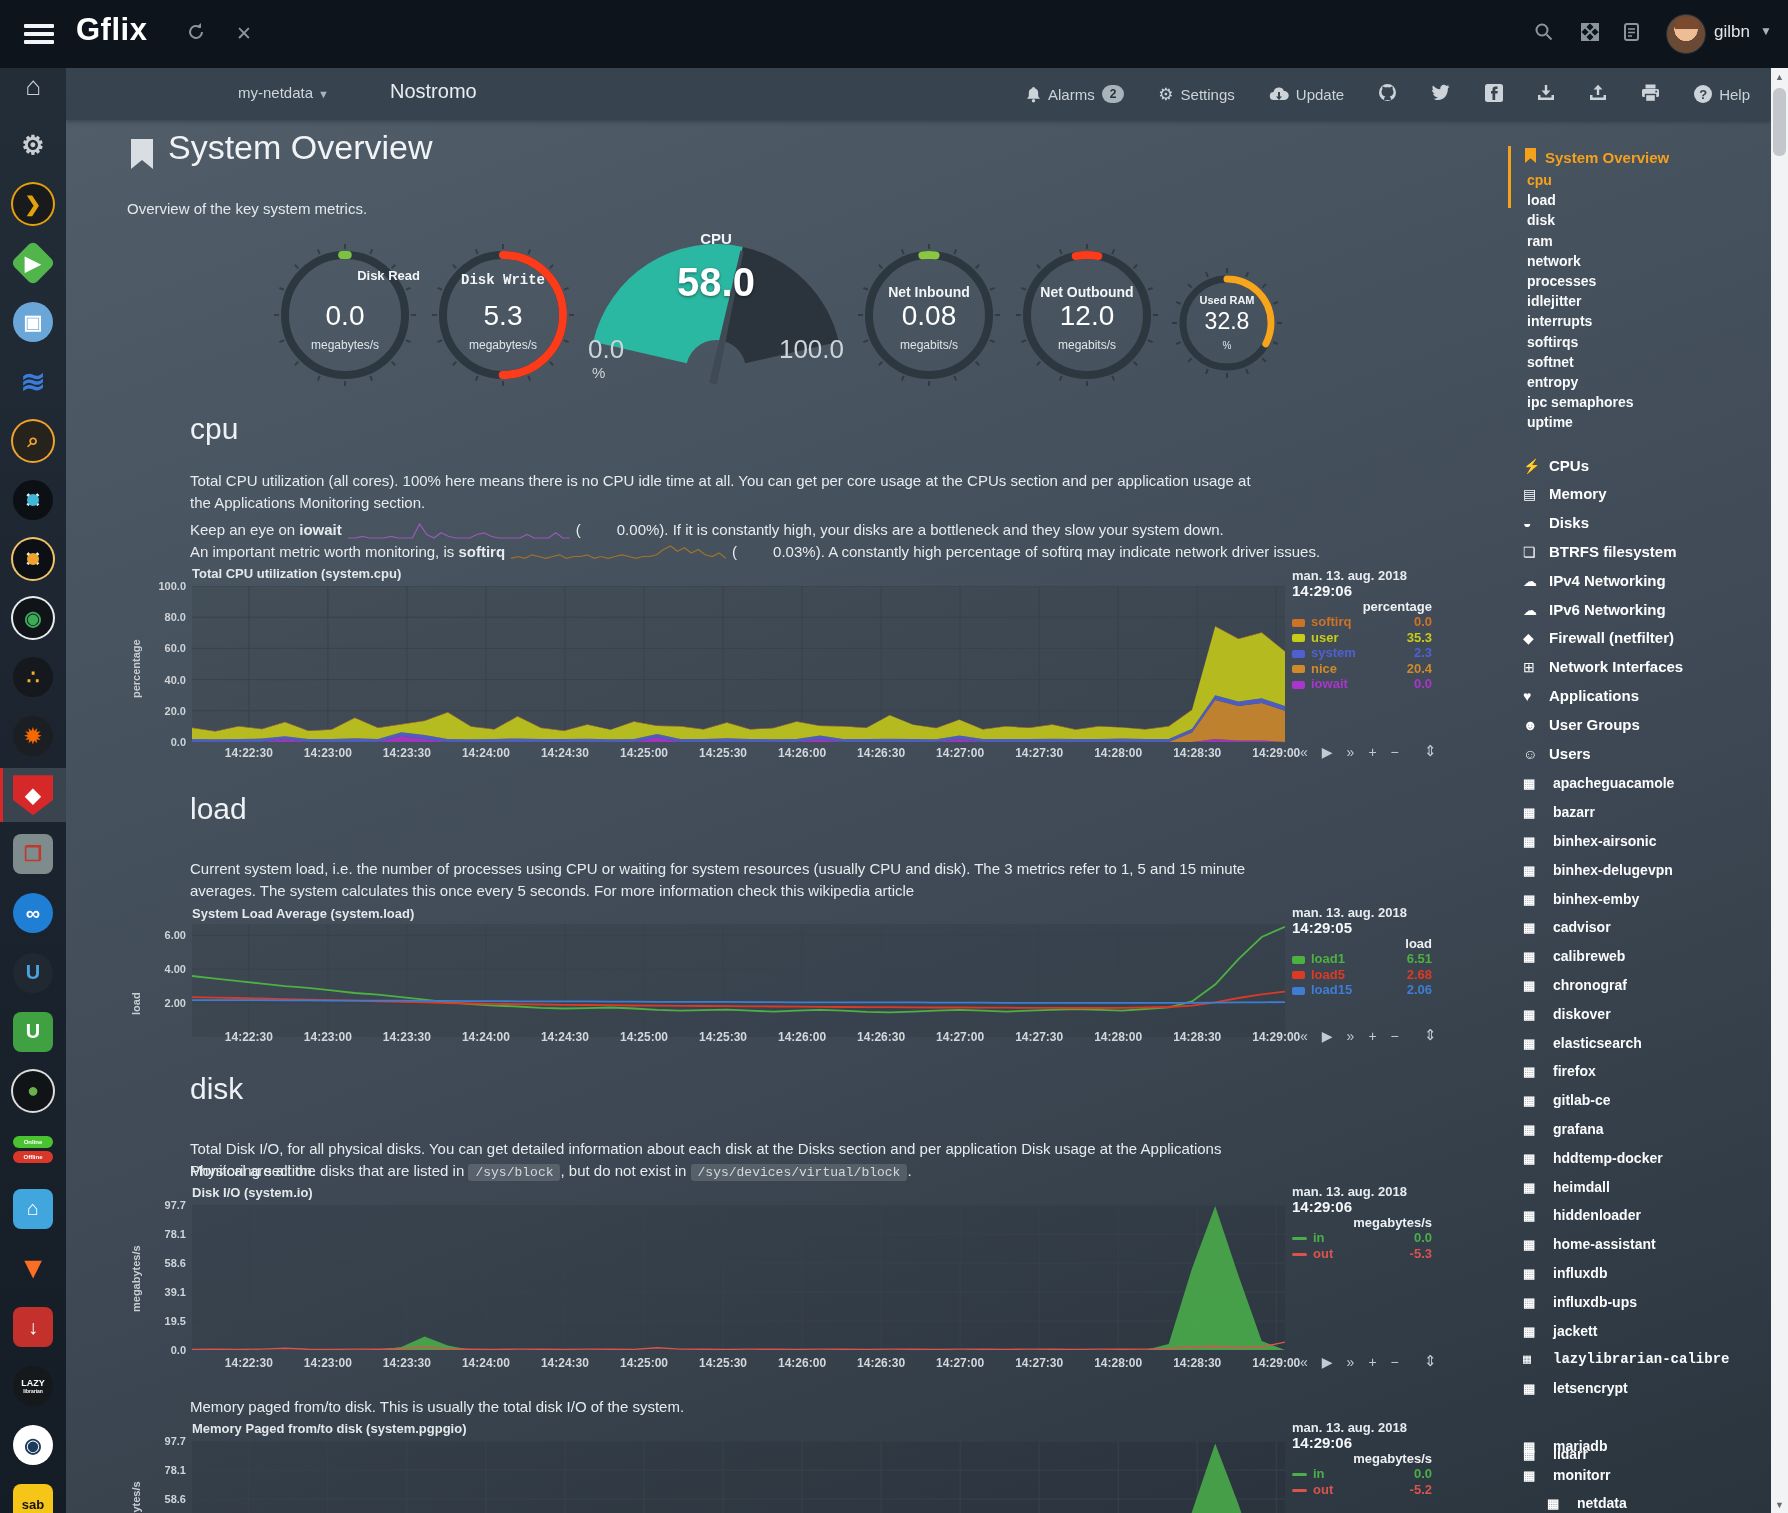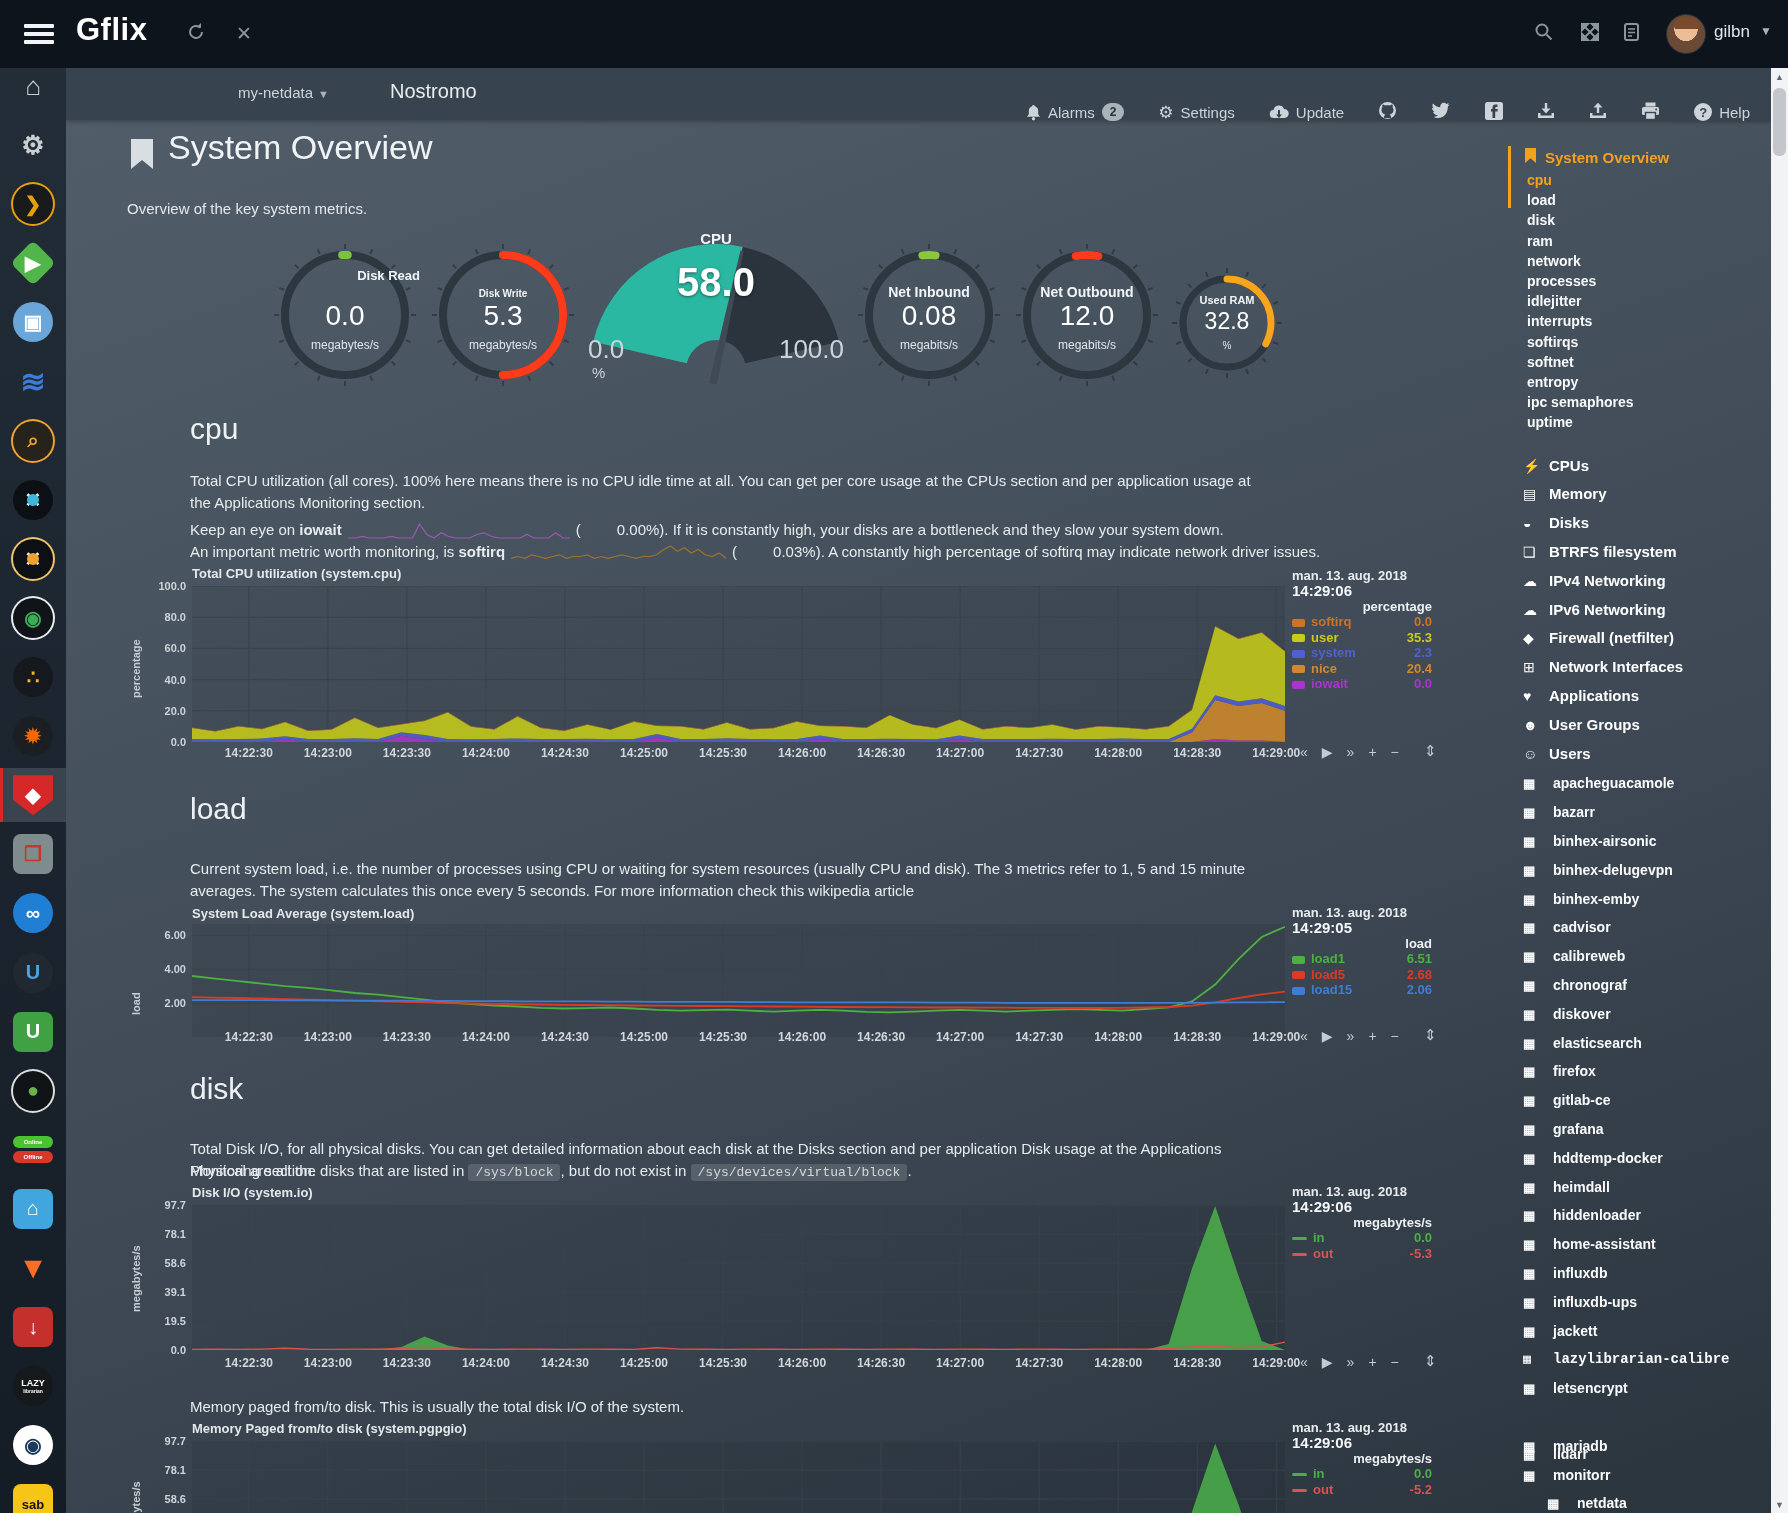--- a/index.html
+++ b/index.html
@@ -148,21 +148,21 @@
         </svg>
     </div>
     <div id="avatar"></div>
     <div id="username">gilbn</div>
     <div id="user-caret">▼</div>
   </header>
 
   <nav id="ndbar">
     <div id="nd-host"><span>my-netdata</span><span class="caret">▼</span></div>
     <div id="nd-hostname">Nostromo</div>
-    <div class="nd-right" style="left:960px; gap:34px;margin-top:18px;">
+    <div class="nd-right" style="left:960px; gap:34px;">
       <div class="nd-item">
         <span class="nd-ico">
           <svg width="15" height="17" viewBox="0 0 15 17">
               <path d="M7.5 1 a1.3 1.3 0 0 1 1.3 1.3 a4.8 4.8 0 0 1 3.4 4.6 v3.4 l1.8 2.4 h-13 l1.8-2.4 v-3.4 a4.8 4.8 0 0 1 3.4-4.6 A1.3 1.3 0 0 1 7.5 1 z" fill="#ccd3d9"></path>
               <circle cx="7.5" cy="14.8" r="1.7" fill="#ccd3d9"></circle>
             </svg>
         </span>
         <span>Alarms</span>
         <span class="nd-badge">2</span>
       </div>
@@ -402,21 +402,21 @@
           <line x1="49.74289346390408" y1="135.97604914574492" x2="47.82947630207863" y2="140.59544680830135" stroke="rgba(0,0,0,0.30)" stroke-width="2"></line>
           <line x1="28.33095244168787" y1="121.66904755831214" x2="24.795418535755132" y2="125.20458146424488" stroke="rgba(0,0,0,0.30)" stroke-width="2"></line>
           <line x1="14.02395085425509" y1="100.25710653609596" x2="9.404553191698653" y2="102.17052369792141" stroke="rgba(0,0,0,0.30)" stroke-width="2"></line>
           <line x1="9" y1="75.00000000000001" x2="4" y2="75.00000000000001" stroke="rgba(0,0,0,0.30)" stroke-width="2"></line>
           <line x1="14.023950854255084" y1="49.74289346390406" x2="9.404553191698653" y2="47.82947630207861" stroke="rgba(0,0,0,0.30)" stroke-width="2"></line>
           <line x1="28.330952441687856" y1="28.330952441687877" x2="24.79541853575511" y2="24.79541853575514" stroke="rgba(0,0,0,0.30)" stroke-width="2"></line>
           <line x1="49.74289346390404" y1="14.02395085425509" x2="47.82947630207858" y2="9.404553191698653" stroke="rgba(0,0,0,0.30)" stroke-width="2"></line>
           <circle cx="75" cy="75" r="60" fill="none" stroke="#2c3740" stroke-width="8"></circle>
           <circle cx="75" cy="75" r="60" fill="none" stroke="#fb3b1a" stroke-width="8" stroke-linecap="round" stroke-dasharray="188.49555921538757 376.99111843077515" transform="rotate(-90 75 75)"></circle>
         </svg>
-        <div class="pg-label" style="top: 48px; font-size: 10px;">Disk Write</div>
+        <div class="pg-label" style="top: 32px; font-size: 14px; font-family: Liberation Mono, monospace;">Disk Write</div>
         <div class="pg-value" style="top: 60px; font-size: 28px;">5.3</div>
         <div class="pg-units" style="top: 98px; font-size: 12px;">megabytes/s</div>
       </div>
       <div id="gauge-cpu"><svg width="264" height="160">
           <path d="M102.8,135.3 L9.2,113.7 A126 126 0 0 1 158.9,18.9 L138.4,112.7 A30 30 0 0 0 102.8,135.3 Z" fill="#2bb8a2"></path>
           <path d="M138.4,112.7 L158.9,18.9 A126 126 0 0 1 254.8,113.7 L161.2,135.3 A30 30 0 0 0 138.4,112.7 Z" fill="#2b333c"></path>
           <polygon points="-4,14 4,14 1.6,-122 -1.6,-122" fill="#3f4a54" transform="translate(132 142) rotate(12.319999999999993)"></polygon>
         </svg><div class="g-title">CPU</div><div class="g-value">58.0</div><div class="g-min">0.0</div><div class="g-max">100.0</div><div class="g-pct">%</div></div>
       <div class="pg" style="left: 854px; top: 240px; width: 150px; height: 150px;">
         <svg width="150" height="150">

